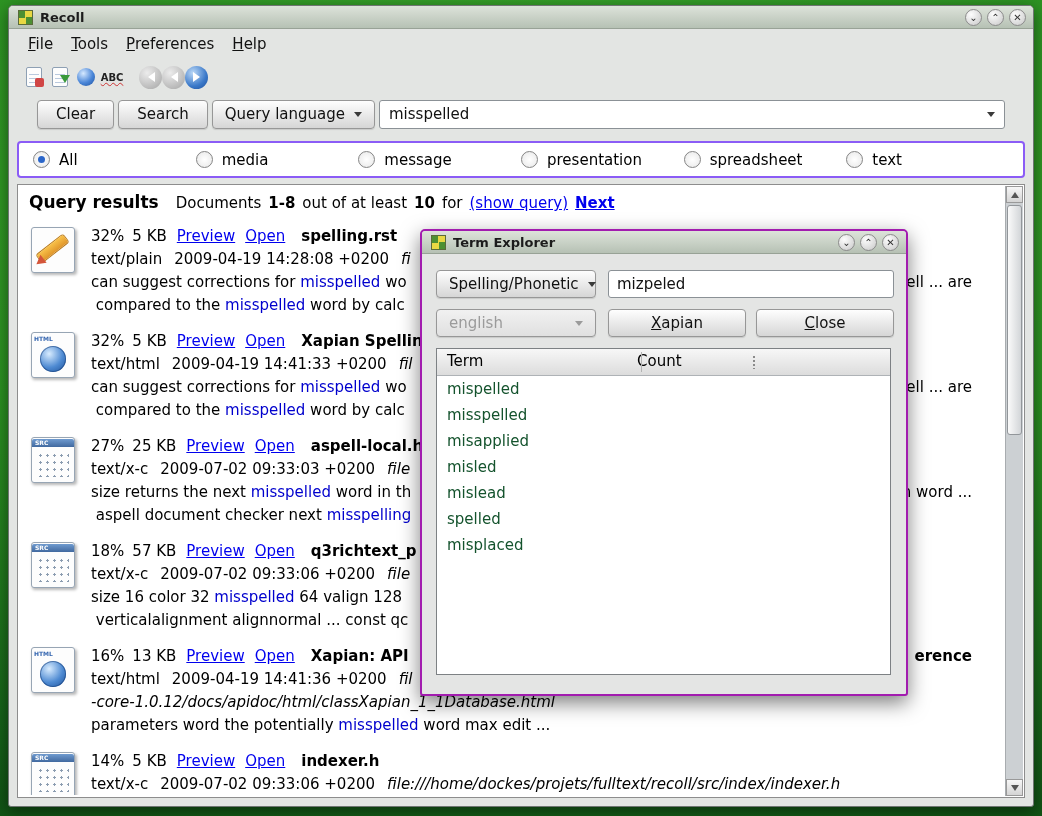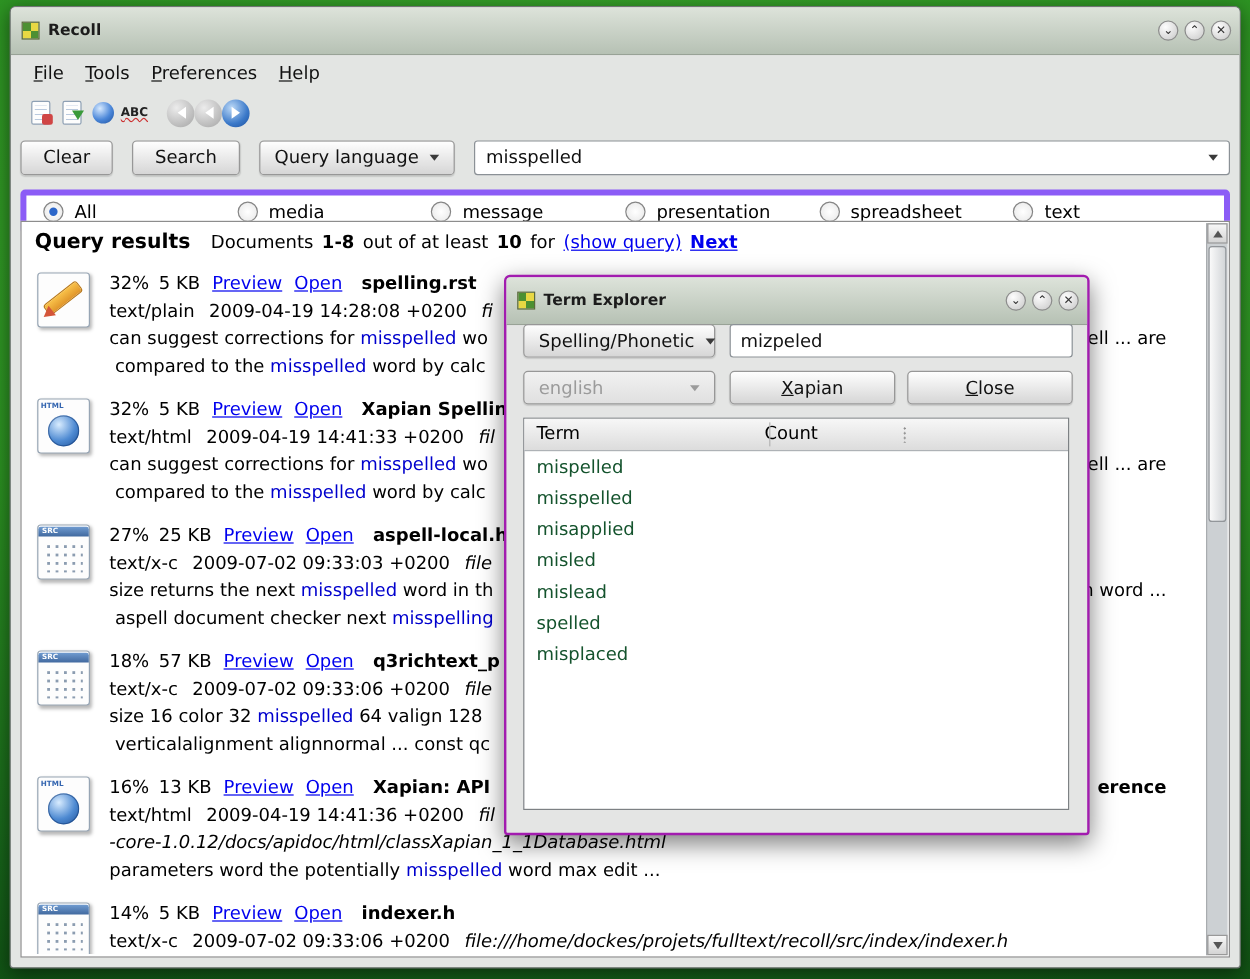--- a/index.html
+++ b/index.html
@@ -11,21 +11,21 @@
   }
   #screen { position:relative; width:1042px; height:816px; }
 
   
   .window {
     position:absolute; left:8px; top:5px; width:1026px; height:802px;
     background:#e3e5e3; border:1px solid #6f7572; border-radius:5px 5px 3px 3px;
     box-shadow:0 4px 16px rgba(0,0,0,.5);
   }
   .titlebar {
-    height:40px; display:flex; align-items:center; padding:0 7px;
+    height:23px; display:flex; align-items:center; padding:0 7px;
     background:linear-gradient(#dde3da, #b6c1b4); border-bottom:1px solid #98a296;
     border-radius:4px 4px 0 0;
   }
   .tb-icon {
     width:15px; height:15px; margin:0 7px 0 2px; border:1px solid #5a6b3a;
     background:conic-gradient(#e8d843 0 25%, #4d9032 0 50%, #e8d843 0 75%, #4d9032 0);
   }
   .tb-title { flex:1; font-size:13px; font-weight:bold; color:#1c1c1c; }
   .tb-controls { display:flex; gap:5px; }
   .tb-btn {
@@ -50,37 +50,37 @@
   .ti-sphere { position:absolute; inset:2px; border-radius:50%; background:radial-gradient(circle at 35% 30%, #d6e9ff, #4a86d8 55%, #1c4f9c); }
   .ti-abc { font-size:10px; font-weight:bold; color:#222; text-decoration:underline wavy #cc3333 1px; }
   .nav-btn { width:23px; height:23px; border-radius:50%; display:flex; align-items:center; justify-content:center; }
   .nav-disabled { background:radial-gradient(circle at 35% 30%, #ececec, #a4a4a4); }
   .nav-enabled  { background:radial-gradient(circle at 35% 30%, #bcd9f7, #3b79c9 60%, #1c4f9c); }
   .nav-gap { margin-left:14px; }
   .arr-left  { width:0; height:0; border:5px solid transparent; border-right:7px solid #fff; margin-left:-4px; }
   .arr-right { width:0; height:0; border:5px solid transparent; border-left:7px solid #fff; margin-right:-4px; }
 
   
-  .searchrow { display:flex; align-items:center; height:38px; padding:0 8px; gap:16px; }
+  .searchrow { display:flex; align-items:center; height:38px; padding:0 28px; gap:4px; }
   .pbtn {
     background:linear-gradient(#fefefe, #d6d6d6); border:1px solid #979797; border-radius:4px;
     font-size:15px; color:#111; box-shadow:0 1px 1px rgba(0,0,0,.12);
   }
   .btn-flex { height:29px; display:flex; align-items:center; justify-content:center; padding:0 18px; }
   .combo { display:flex; align-items:center; gap:9px; padding:0 12px; height:29px; }
   .caret { width:0; height:0; border:4px solid transparent; border-top:5px solid #3a3a3a; margin-top:5px; }
   .query-combo {
     flex:1; height:29px; background:#fff; border:1px solid #8b9196; border-radius:3px;
     display:flex; align-items:center; padding:0 9px;
   }
   .query-input { border:none; outline:none; flex:1; background:transparent; padding:0; font:15px "DejaVu Sans", sans-serif; color:#111; }
 
   
   .filterrow {
-    margin:8px 8px 0; height:37px; background:#fff; border:5px solid #8b5cf6; border-radius:4px;
+    margin:8px 8px 0; height:37px; background:#fff; border:2px solid #8b5cf6; border-radius:4px;
     display:flex; align-items:center; padding:0 14px;
   }
   .radio-option { display:flex; align-items:center; gap:9px; width:165px; font-size:15px; }
   .radio { width:17px; height:17px; border-radius:50%; border:1px solid #858585; background:radial-gradient(#fff, #e7e7e7); position:relative; flex:none; }
   .radio.sel::after { content:''; position:absolute; inset:4px; border-radius:50%; background:#2b66c9; }
 
   
   .results { position:absolute; left:8px; right:8px; top:178px; bottom:8px; background:#fff; border:1px solid #8d8d8d; overflow:hidden; }
   .results-content { position:absolute; inset:4px 22px 2px 9px; overflow:hidden; font-size:15px; color:#000; }
   .res-header { display:flex; align-items:baseline; gap:7px; margin:3px 0 0 2px; white-space:nowrap; }

